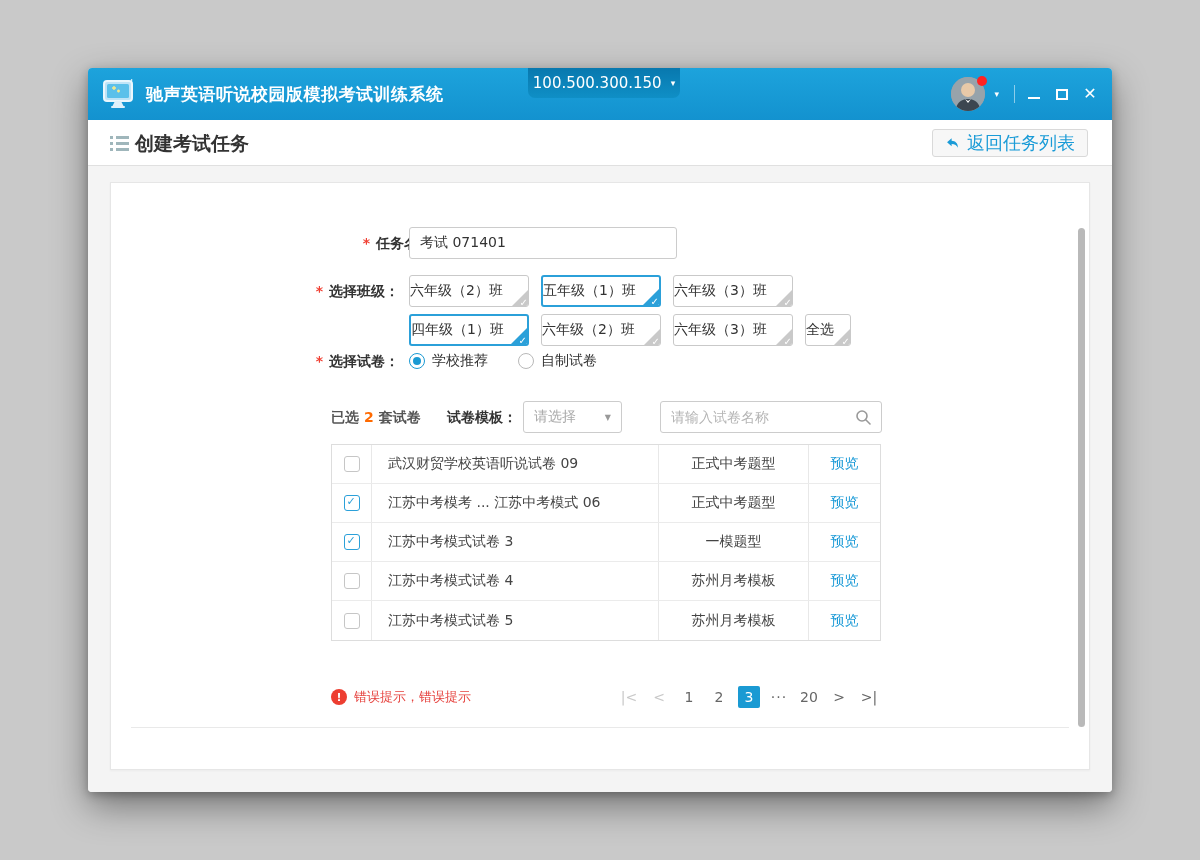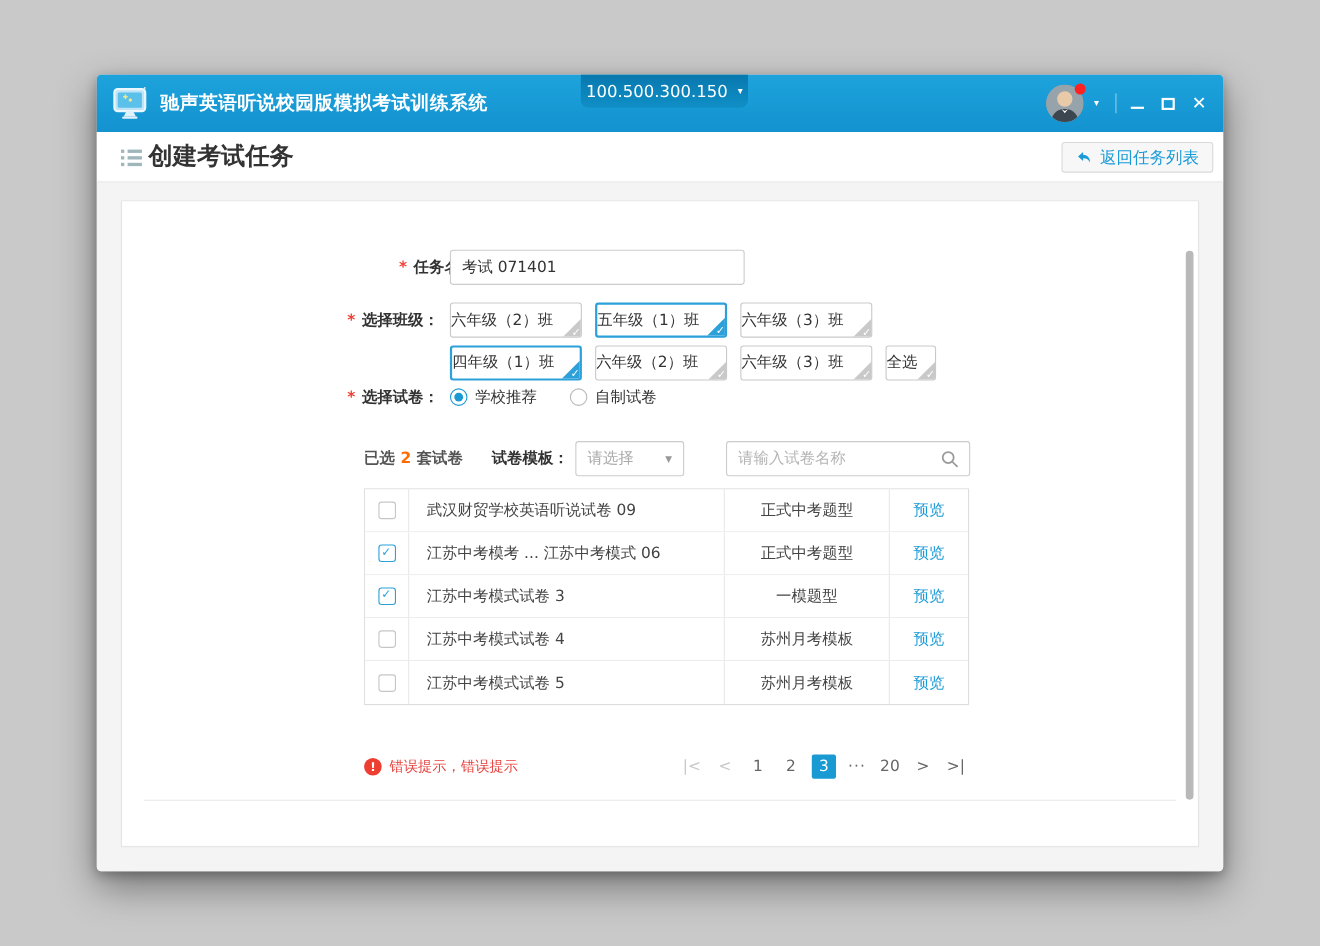--- a/index.html
+++ b/index.html
@@ -45,25 +45,25 @@
   .close-glyph { font-size:16px; line-height:16px; }
   
   .pageheader {
     position:absolute; top:52px; left:0; width:100%; height:46px;
     background:#fff; border-bottom:1px solid #e0e0e0;
   }
   .list-icon { position:absolute; left:22px; top:16px; }
   .li-row { display:flex; gap:3px; margin-bottom:3px; }
   .li-dot { width:3px; height:3px; background:#9fb6bb; }
   .li-line { width:13px; height:3px; background:#9fb6bb; }
-  .page-title { position:absolute; left:47px; top:0; height:39px; line-height:46px; font-size:22px; font-weight:700; color:#333; }
+  .page-title { position:absolute; left:47px; top:0; height:39px; line-height:46px; font-size:19px; font-weight:700; color:#333; }
   .back-btn {
-    position:absolute; right:9px; top:9px; height:28px; padding:0 12px;
+    position:absolute; right:24px; top:9px; height:28px; padding:0 12px;
     background:#f7f7f7; border:1px solid #d9d9d9; border-radius:3px;
-    display:flex; align-items:center; gap:7px; color:#1a9bd7; font-size:15px; cursor:pointer;
+    display:flex; align-items:center; gap:7px; color:#1a9bd7; font-size:18px; cursor:pointer;
   }
   
   .content { position:absolute; top:98px; left:0; right:0; bottom:0; background:#f4f4f4; border-radius:0 0 4px 4px; }
   .card {
     position:absolute; left:22px; top:16px; width:980px; height:588px;
     background:#fff; border:1px solid #e6e6e6; box-shadow:0 1px 2px rgba(0,0,0,.04);
   }
   .form-label { position:absolute; left:0; width:288px; text-align:right; font-size:14px; font-weight:700; color:#333; }
   .req { color:#f04134; margin-right:6px; font-weight:700; }
   .task-input {

